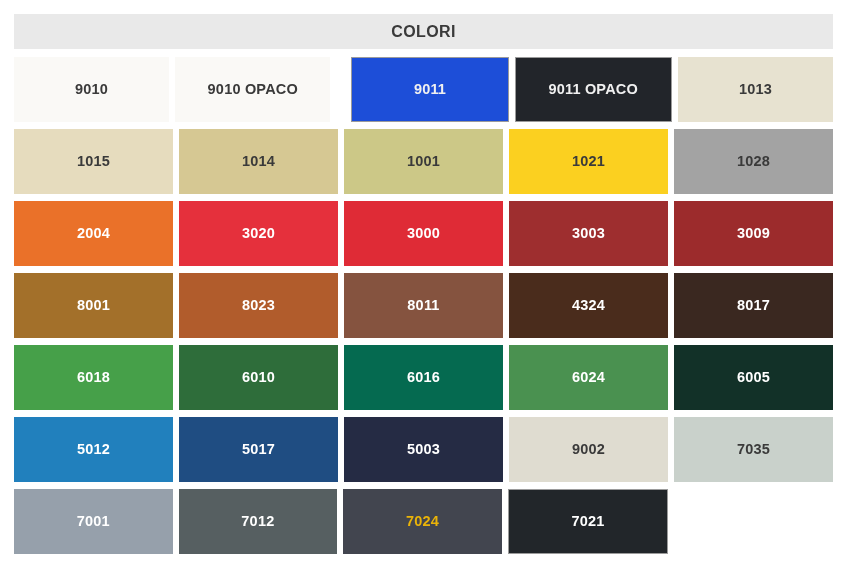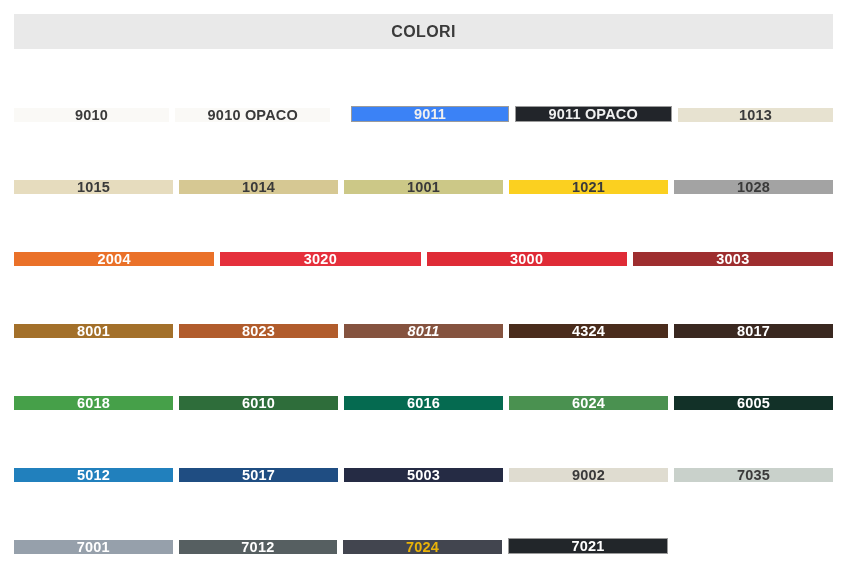--- a/index.html
+++ b/index.html
@@ -36,21 +36,20 @@
   }
   .swatch-grid {
     display: flex;
     flex-direction: column;
     gap: 7px;
   }
   .swatch-row {
     display: flex;
     gap: 6px;
     height: 65px;
-    align-items: flex-end;
   }
   .swatch {
     flex: 1 1 0;
     display: flex;
     align-items: center;
     justify-content: center;
     box-sizing: border-box;
     position: relative;
   }
   .swatch-label {
@@ -77,21 +76,21 @@
   </div>
 
   <div class="swatch-grid">
       <div class="swatch-row">
         <div class="swatch" style="background: rgb(250, 249, 246);">
           <span class="swatch-label" style="color: rgb(58, 58, 58);">9010</span>
         </div>
         <div class="swatch" style="background: rgb(250, 249, 246);">
           <span class="swatch-label" style="color: rgb(58, 58, 58);">9010 OPACO</span>
         </div>
-        <div class="swatch has-border" style="background: #3b82f6; margin-left: 15px;">
+        <div class="swatch has-border" style="background: #1d4ed8; margin-left: 15px;">
           <span class="swatch-label" style="color: rgb(240, 240, 240);">9011</span>
         </div>
         <div class="swatch has-border" style="background: rgb(34, 37, 42);">
           <span class="swatch-label" style="color: rgb(240, 240, 240);">9011 OPACO</span>
         </div>
         <div class="swatch" style="background: rgb(231, 226, 208);">
           <span class="swatch-label" style="color: rgb(58, 58, 58);">1013</span>
         </div>
       </div>
       <div class="swatch-row">
@@ -117,30 +116,33 @@
         </div>
         <div class="swatch" style="background: rgb(229, 48, 60);">
           <span class="swatch-label" style="color: rgb(255, 255, 255);">3020</span>
         </div>
         <div class="swatch" style="background: rgb(223, 43, 54);">
           <span class="swatch-label" style="color: rgb(255, 255, 255);">3000</span>
         </div>
         <div class="swatch" style="background: rgb(158, 46, 47);">
           <span class="swatch-label" style="color: rgb(255, 255, 255);">3003</span>
         </div>
+        <div class="swatch" style="background: rgb(156, 43, 44);">
+          <span class="swatch-label" style="color: rgb(255, 255, 255);">3009</span>
+        </div>
       </div>
       <div class="swatch-row">
         <div class="swatch" style="background: rgb(163, 112, 42);">
           <span class="swatch-label" style="color: rgb(255, 255, 255);">8001</span>
         </div>
         <div class="swatch" style="background: rgb(177, 92, 44);">
           <span class="swatch-label" style="color: rgb(255, 255, 255);">8023</span>
         </div>
         <div class="swatch" style="background: rgb(133, 83, 63);">
-          <span class="swatch-label" style="color: rgb(255, 255, 255); font-style: italic;">8011</span>
+          <span class="swatch-label" style="color: rgb(255, 255, 255);">8011</span>
         </div>
         <div class="swatch" style="background: rgb(74, 44, 28);">
           <span class="swatch-label" style="color: rgb(255, 255, 255);">4324</span>
         </div>
         <div class="swatch" style="background: rgb(58, 40, 32);">
           <span class="swatch-label" style="color: rgb(255, 255, 255);">8017</span>
         </div>
       </div>
       <div class="swatch-row">
         <div class="swatch" style="background: rgb(70, 160, 73);">

